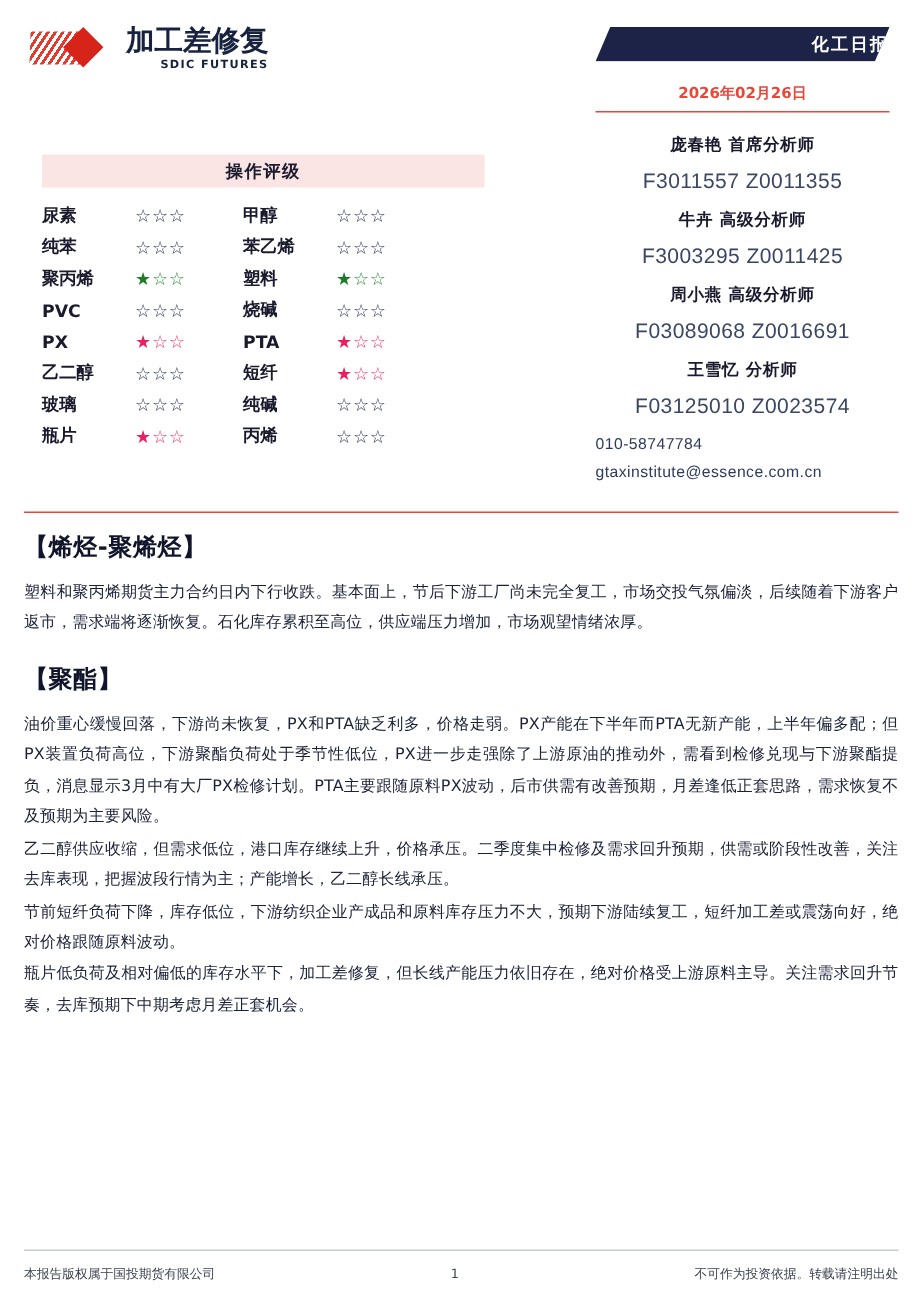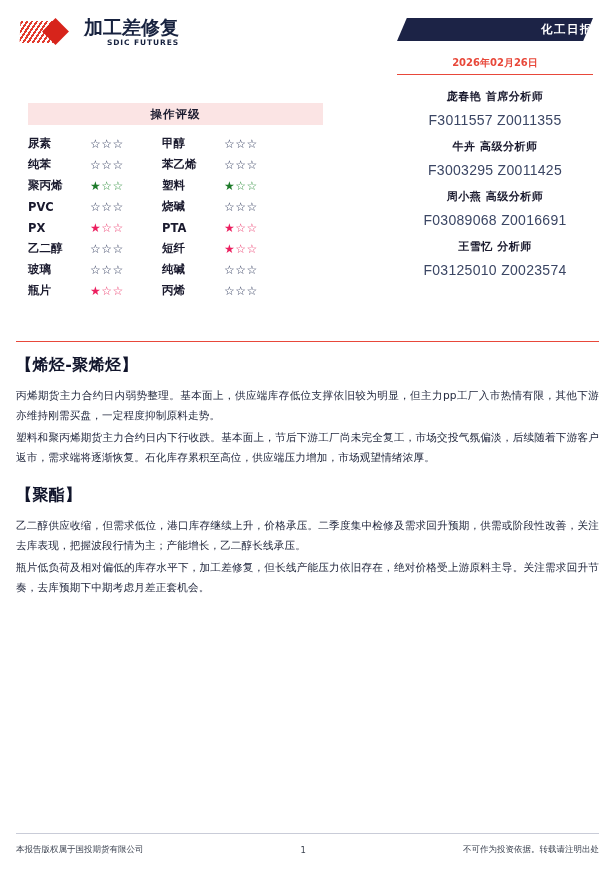--- a/index.html
+++ b/index.html
@@ -374,34 +374,39 @@
     <div class="analysts">
         <div class="analyst-name">庞春艳 首席分析师</div>
         <div class="analyst-code">F3011557  Z0011355</div>
         <div class="analyst-name">牛卉 高级分析师</div>
         <div class="analyst-code">F3003295  Z0011425</div>
         <div class="analyst-name">周小燕 高级分析师</div>
         <div class="analyst-code">F03089068  Z0016691</div>
         <div class="analyst-name">王雪忆 分析师</div>
         <div class="analyst-code">F03125010  Z0023574</div>
       </div>
+    <div class="contact">
+      <div class="contact-line">010-58747784</div>
+      <div class="contact-line">gtaxinstitute@essence.com.cn</div>
+    </div>
   </div>
 </div>
 
 <div class="header-rule"></div>
 
 <div class="content">
     <div class="section">
       <div class="section-title">【烯烃-聚烯烃】</div>
-      <p class="para">丙烯期货主力合约日内弱势整理。基本面上，供应端库存低位支撑依旧较为明显，但主力pp工厂入市热情有限，其他下游亦维持刚需买盘，一定程度抑制原料走势。</p>
       <p class="para">塑料和聚丙烯期货主力合约日内下行收跌。基本面上，节后下游工厂尚未完全复工，市场交投气氛偏淡，后续随着下游客户返市，需求端将逐渐恢复。石化库存累积至高位，供应端压力增加，市场观望情绪浓厚。</p>
     </div>
     <div class="section">
       <div class="section-title">【聚酯】</div>
+      <p class="para">油价重心缓慢回落，下游尚未恢复，PX和PTA缺乏利多，价格走弱。PX产能在下半年而PTA无新产能，上半年偏多配；但PX装置负荷高位，下游聚酯负荷处于季节性低位，PX进一步走强除了上游原油的推动外，需看到检修兑现与下游聚酯提负，消息显示3月中有大厂PX检修计划。PTA主要跟随原料PX波动，后市供需有改善预期，月差逢低正套思路，需求恢复不及预期为主要风险。</p>
       <p class="para">乙二醇供应收缩，但需求低位，港口库存继续上升，价格承压。二季度集中检修及需求回升预期，供需或阶段性改善，关注去库表现，把握波段行情为主；产能增长，乙二醇长线承压。</p>
+      <p class="para">节前短纤负荷下降，库存低位，下游纺织企业产成品和原料库存压力不大，预期下游陆续复工，短纤加工差或震荡向好，绝对价格跟随原料波动。</p>
       <p class="para">瓶片低负荷及相对偏低的库存水平下，加工差修复，但长线产能压力依旧存在，绝对价格受上游原料主导。关注需求回升节奏，去库预期下中期考虑月差正套机会。</p>
     </div>
   </div>
 
 <div class="footer-rule"></div>
 <div class="footer">
   <span class="footer-left">本报告版权属于国投期货有限公司</span>
   <span class="footer-center">1</span>
   <span class="footer-right">不可作为投资依据。转载请注明出处</span>
 </div>

